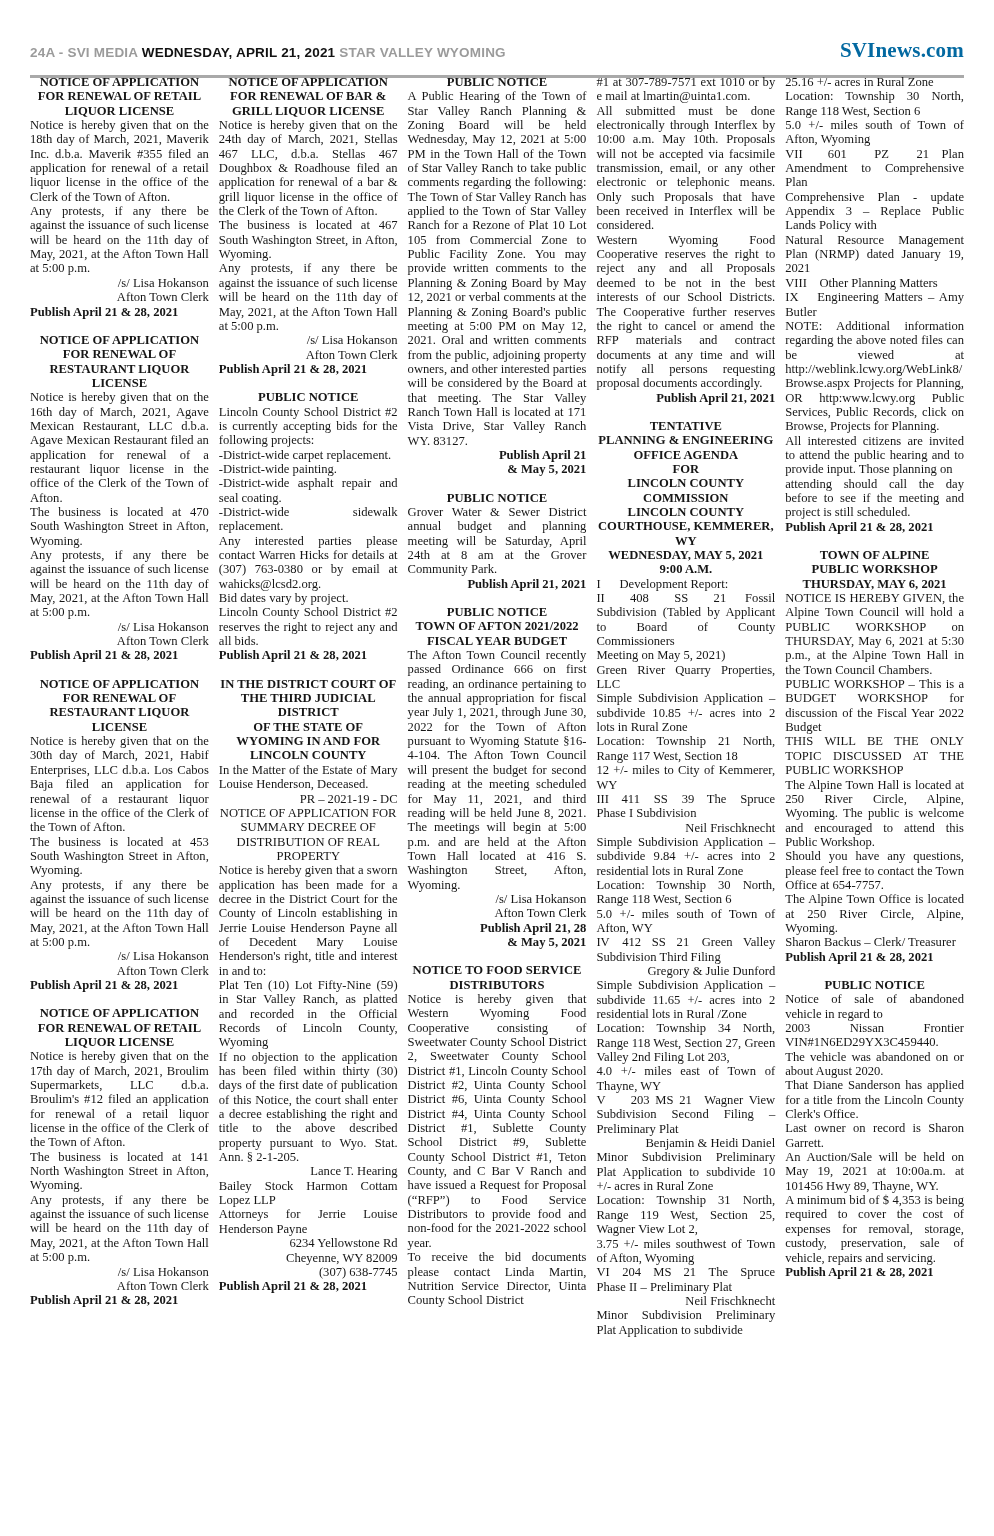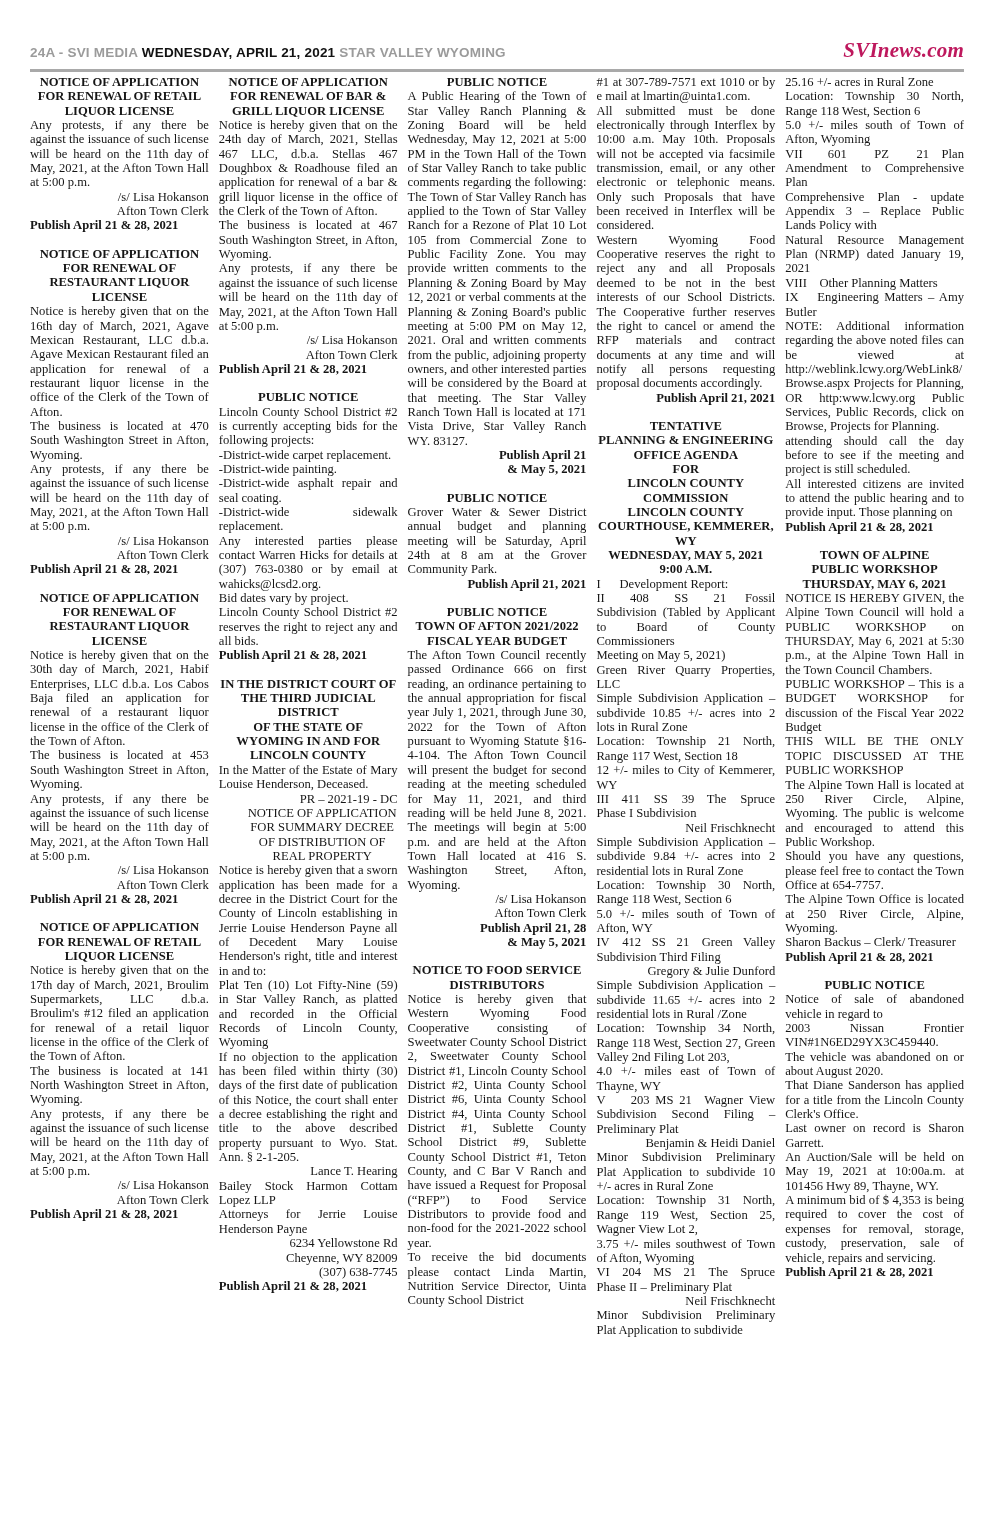--- a/index.html
+++ b/index.html
@@ -5,36 +5,36 @@
   html,body{margin:0;padding:0;background:#e8e8e6;}
   .page{
     width:994px;height:1536px;margin:0 auto;background:#ffffff;
     box-sizing:border-box;position:relative;overflow:hidden;
     font-family:"Liberation Serif","DejaVu Serif",serif;color:#161616;
   }
   
   .masthead{
     position:absolute;top:38px;left:30px;right:30px;
     display:flex;align-items:baseline;justify-content:space-between;
-    border-bottom:3px solid #a9a9a9;padding-bottom:6px;
+    border-bottom:3px solid #a9a9a9;padding-bottom:12px;
     font-family:"Liberation Sans","DejaVu Sans",sans-serif;
   }
   .mh-left{font-size:13.5px;font-weight:bold;letter-spacing:.2px;white-space:nowrap;}
   .mh-gray{color:#9b9b9b;}
   .mh-black{color:#121212;}
-  .mh-site{font-family:"Liberation Serif","DejaVu Serif",serif;font-weight:bold;font-size:21px;color:#be185d;letter-spacing:.2px;font-style:italic;}
+  .mh-site{font-family:"Liberation Serif","DejaVu Serif",serif;font-weight:bold;font-size:21px;color:#0369a1;letter-spacing:.2px;}
   
   .cols{
     position:absolute;top:75px;left:30px;right:30px;bottom:18px;
     display:flex;gap:10px;
   }
   .col{flex:1 1 0;min-width:0;font-size:12.6px;line-height:1.14;}
   .blk{margin:0;}
   .blk.h{font-weight:bold;text-align:center;white-space:pre-line;}
-  .blk.sub{text-align:center;white-space:pre-line;margin-left:28px;}
+  .blk.sub{text-align:center;white-space:pre-line;}
   .blk.p{text-align:justify;overflow-wrap:anywhere;}
   .blk.l{text-align:right;overflow-wrap:anywhere;}
   .blk.pub{font-weight:bold;margin-bottom:14px;}
   .blk.pubr{font-weight:bold;text-align:right;white-space:pre-line;margin-bottom:14px;}
 </style>
 </head>
 <body>
 
 <div class="page">
   <div class="masthead">
@@ -42,20 +42,21 @@
       <span class="mh-gray">24A - SVI MEDIA</span>
       <span class="mh-black">WEDNESDAY, APRIL 21, 2021</span>
       <span class="mh-gray">STAR VALLEY WYOMING</span>
     </div>
     <div class="mh-site">SVInews.com</div>
   </div>
 
   <div class="cols">
     <div class="col">
         <div class="blk h">NOTICE OF APPLICATION FOR RENEWAL OF RETAIL LIQUOR LICENSE</div>
+        <div class="blk p">Notice is hereby given that on the 18th day of March, 2021, Maverik Inc. d.b.a. Maverik #355 filed an application for renewal of a retail liquor license in the office of the Clerk of the Town of Afton.</div>
         <div class="blk p">Any protests, if any there be against the issuance of such license will be heard on the 11th day of May, 2021, at the Afton Town Hall at 5:00 p.m.</div>
         <div class="blk l">/s/ Lisa Hokanson</div>
         <div class="blk l">Afton Town Clerk</div>
         <div class="blk pub">Publish April 21 &amp; 28, 2021</div>
         <div class="blk h">NOTICE OF APPLICATION
 FOR RENEWAL OF
 RESTAURANT LIQUOR
 LICENSE</div>
         <div class="blk p">Notice is hereby given that on the 16th day of March, 2021, Agave Mexican Restaurant, LLC d.b.a. Agave Mexican Restaurant filed an application for renewal of a restaurant liquor license in the office of the Clerk of the Town of Afton.</div>
         <div class="blk p">The business is located at 470 South Washington Street in Afton, Wyoming.</div>
@@ -180,22 +181,22 @@
     <div class="col">
         <div class="blk p">25.16 +/- acres in Rural Zone</div>
         <div class="blk p">Location:  Township 30 North, Range 118 West, Section 6</div>
         <div class="blk p">5.0 +/- miles south of Town of Afton, Wyoming</div>
         <div class="blk p">VII  601 PZ 21 Plan Amendment to Comprehensive Plan</div>
         <div class="blk p">Comprehensive Plan - update Appendix 3 – Replace Public Lands Policy with</div>
         <div class="blk p">Natural Resource Management Plan (NRMP) dated January 19, 2021</div>
         <div class="blk p">VIII Other Planning Matters</div>
         <div class="blk p">IX  Engineering Matters – Amy Butler</div>
         <div class="blk p"> NOTE: Additional information regarding the above noted files can be viewed at http://weblink.lcwy.org/WebLink8/Browse.aspx Projects for Planning, OR http:www.lcwy.org Public Services, Public Records, click on Browse, Projects for Planning.</div>
+        <div class="blk p">All interested citizens are invited to attend the public hearing and to provide input. Those planning on</div>
         <div class="blk p">attending should call the day before to see if the meeting and project is still scheduled.</div>
-        <div class="blk p">All interested citizens are invited to attend the public hearing and to provide input. Those planning on</div>
         <div class="blk pub">Publish April 21 &amp; 28, 2021</div>
         <div class="blk h">TOWN OF ALPINE
 PUBLIC WORKSHOP
 THURSDAY, MAY 6, 2021</div>
         <div class="blk p">NOTICE IS HEREBY GIVEN, the Alpine Town Council will hold a PUBLIC WORKSHOP on THURSDAY, May 6, 2021 at 5:30 p.m., at the Alpine Town Hall in the Town Council Chambers.</div>
         <div class="blk p">PUBLIC WORKSHOP – This is a BUDGET WORKSHOP for discussion of the Fiscal Year 2022 Budget</div>
         <div class="blk p">THIS WILL BE THE ONLY TOPIC DISCUSSED AT THE PUBLIC WORKSHOP</div>
         <div class="blk p">The Alpine Town Hall is located at 250 River Circle, Alpine, Wyoming.  The public is welcome and encouraged to attend this Public Workshop.</div>
         <div class="blk p">Should you have any questions, please feel free to contact the Town Office at 654-7757.</div>
         <div class="blk p">The Alpine Town Office is located at 250 River Circle, Alpine, Wyoming.</div>

